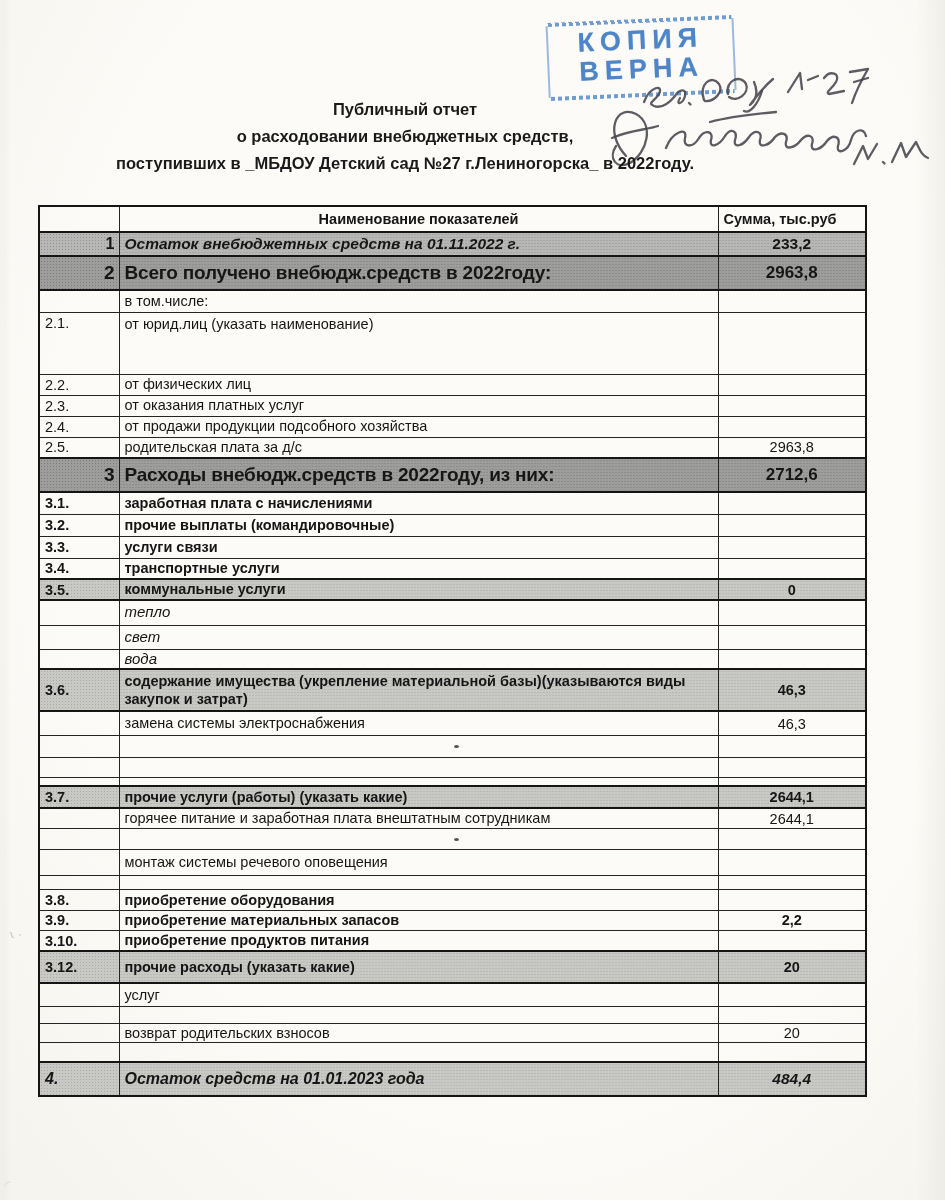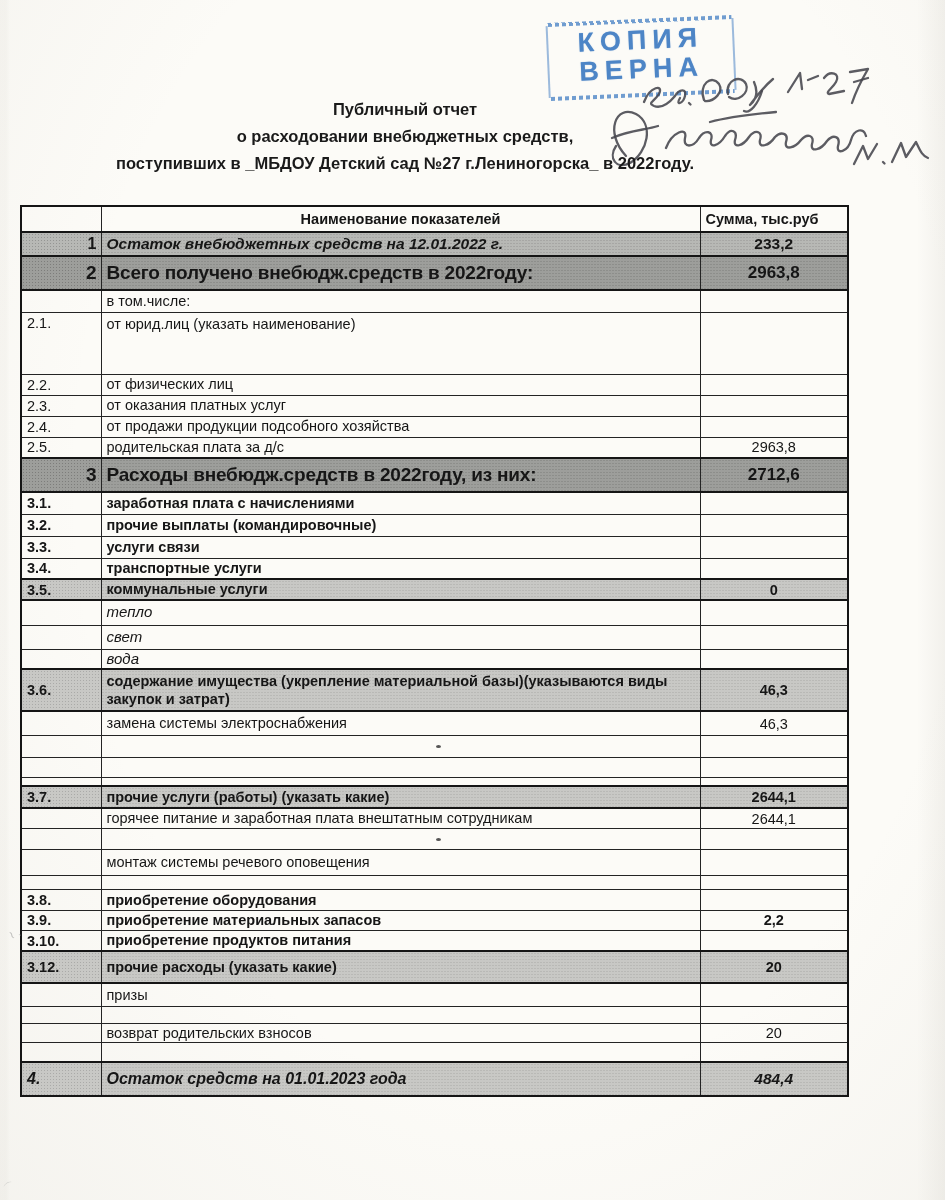--- a/index.html
+++ b/index.html
@@ -31,21 +31,21 @@
   .stamp .side.l{left:-2px}.stamp .side.r{right:-2px}
   .stamp .w{font-weight:bold;font-size:27px;line-height:29px;letter-spacing:6px;
     color:#4d85c6;text-shadow:0 0 1px rgba(77,133,198,.55);}
 
   
   .handwriting{position:absolute;left:592px;top:58px;width:352px;height:120px;}
   .handwriting path{fill:none;stroke:#45454d;stroke-width:2.3;stroke-linecap:round;
     stroke-linejoin:round;opacity:.88;}
 
   
-  table.report{position:absolute;left:20px;top:205px;width:827px;
+  table.report{position:absolute;left:38px;top:205px;width:827px;
     border-collapse:collapse;table-layout:fixed;}
   table.report col.num{width:80px}
   table.report col.label{width:599px}
   table.report col.val{width:148px}
   table.report{border:2.4px solid #151515;}
   table.report td,table.report th{border:1.3px solid #242424;padding:0 5px;
     font-size:14.5px;overflow:hidden;}
   th.h-name{font-size:15px;font-weight:bold;text-align:center;height:24px;}
   th.h-sum{font-size:15px;font-weight:bold;text-align:left;}
   .c-num{text-align:left;padding-left:5px;}
@@ -134,21 +134,21 @@
   <thead>
     <tr class="header-row">
       <th></th>
       <th class="h-name">Наименование показателей</th>
       <th class="h-sum">Сумма, тыс.руб</th>
     </tr>
   </thead>
   <tbody id="rows">
       <tr class="k-sec-light thick" style="height: 24px;">
         <td class="c-num bg-light">1</td>
-        <td class="c-label bg-light">Остаток внебюджетных средств на 12.01.2022 г.</td>
+        <td class="c-label bg-light">Остаток внебюджетных средств на 01.11.2022 г.</td>
         <td class="c-value bg-light">233,2</td>
       </tr>
       <tr class="k-sec-dark thick" style="height: 34px;">
         <td class="c-num bg-dark">2</td>
         <td class="c-label bg-dark">Всего получено внебюдж.средств в 2022году:</td>
         <td class="c-value bg-dark">2963,8</td>
       </tr>
       <tr class="k-plain" style="height: 22px;">
         <td class="c-num"></td>
         <td class="c-label">в том.числе:</td>
@@ -293,21 +293,21 @@
         <td class="c-label">приобретение продуктов питания</td>
         <td class="c-value"></td>
       </tr>
       <tr class="k-sub-gray thick" style="height: 32px;">
         <td class="c-num bg-sub">3.12.</td>
         <td class="c-label bg-sub">прочие расходы (указать какие)</td>
         <td class="c-value bg-sub">20</td>
       </tr>
       <tr class="k-plain" style="height: 23px;">
         <td class="c-num"></td>
-        <td class="c-label">призы</td>
+        <td class="c-label">услуг</td>
         <td class="c-value"></td>
       </tr>
       <tr class="k-empty" style="height: 17px;">
         <td class="c-num"></td>
         <td class="c-label"></td>
         <td class="c-value"></td>
       </tr>
       <tr class="k-plain" style="height: 19px;">
         <td class="c-num"></td>
         <td class="c-label">возврат родительских взносов</td>

